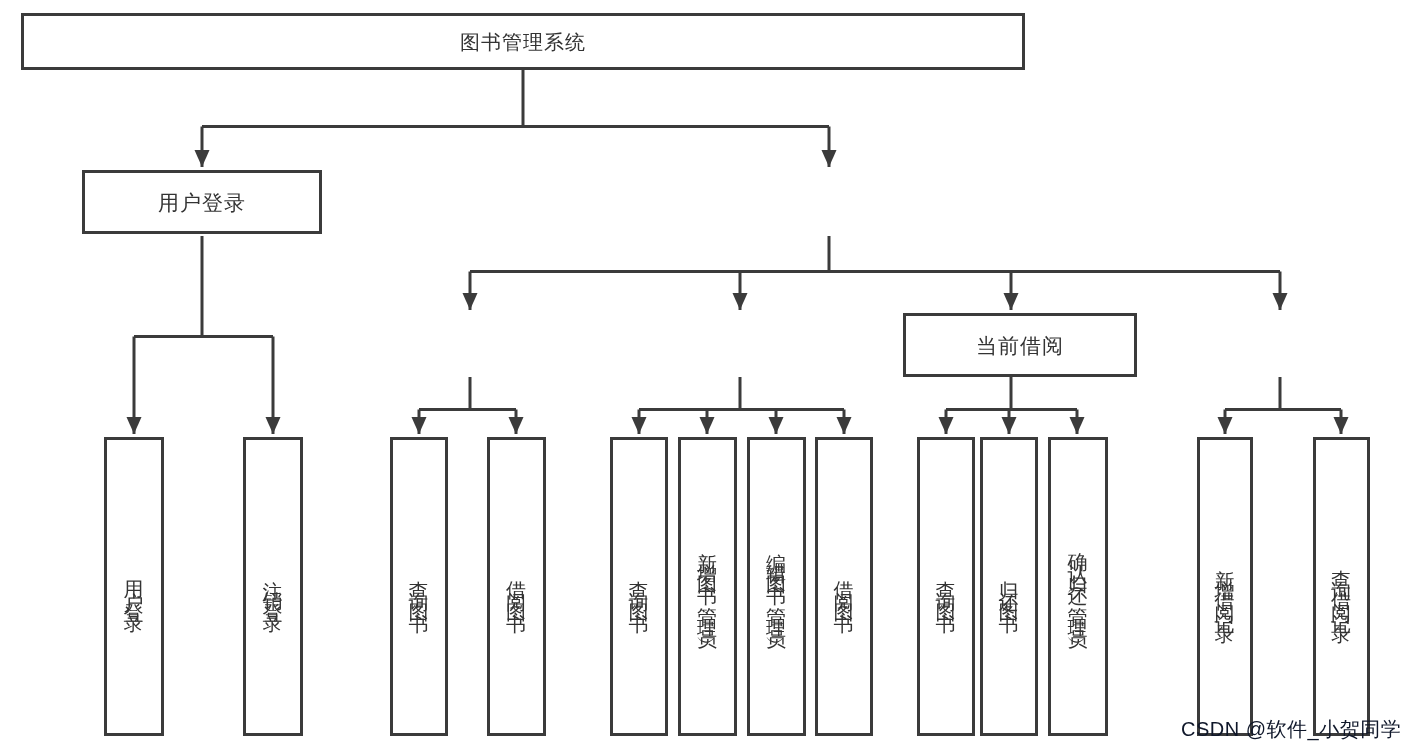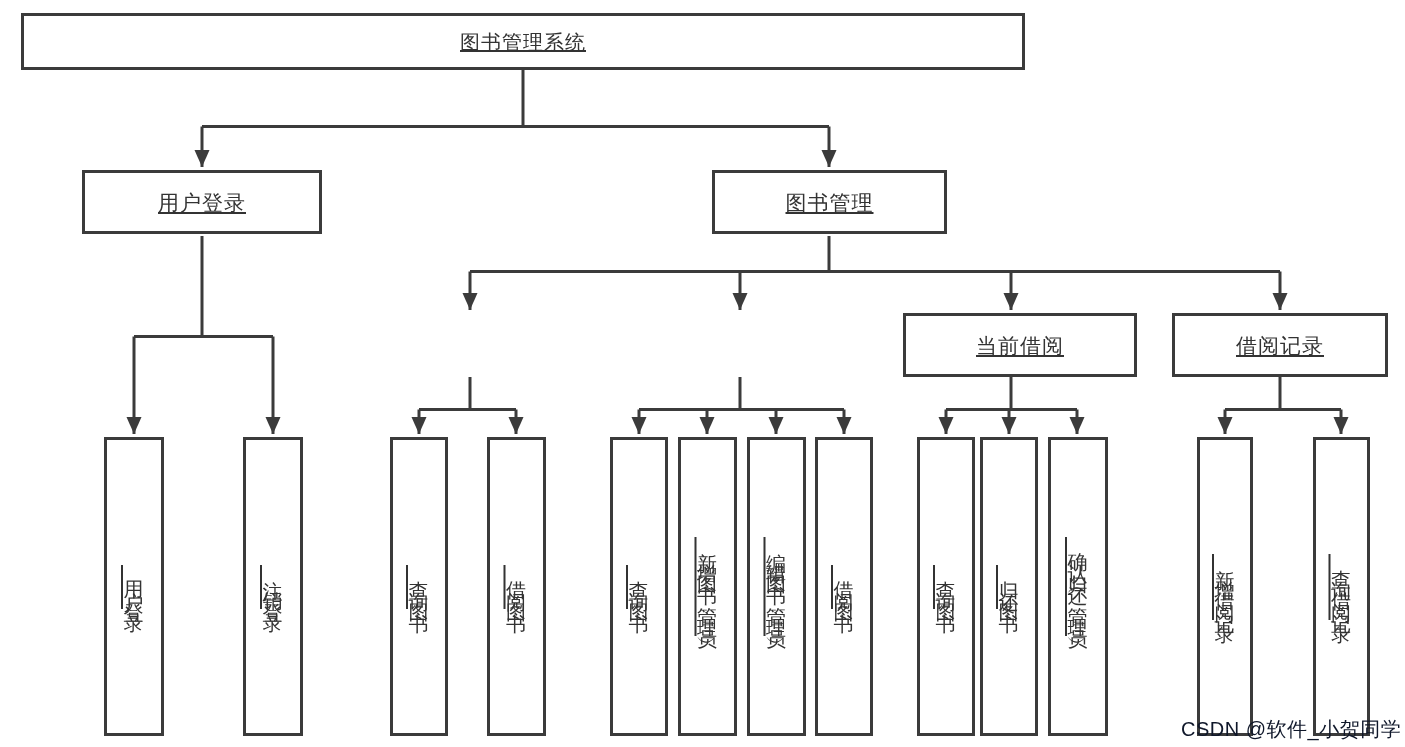--- a/index.html
+++ b/index.html
@@ -14,21 +14,20 @@
   svg.connectors { position: absolute; left: 0; top: 0; z-index: 1; }
   .node {
     position: absolute;
     border: 3px solid #3b3b3b;
     background: #ffffff;
     display: flex; align-items: center; justify-content: center;
     color: #333333;
     z-index: 2;
     text-align: center;
     line-height: 1;
-    text-decoration: underline;
   }
   .node.h { font-size: 21px; letter-spacing: 1px; white-space: nowrap; }
   .node.root { font-size: 20px; }
   .node.v {
     writing-mode: vertical-lr;
     font-size: 20px;
     letter-spacing: 11px;
     top: 437px; height: 299px;
   }
   .watermark {
@@ -92,24 +91,22 @@
       <path d="M1280,377 V409.5"></path>
       <path d="M1225,409.5 H1341"></path>
       <path d="M1225,409.5 V434" marker-end="url(#ah)"></path>
       <path d="M1341,409.5 V434" marker-end="url(#ah)"></path>
     </g>
   </svg>
 
   <div class="node h root" style="left:21px; top:13px; width:1004px; height:57px;">图书管理系统</div>
 
   <div class="node h" style="left:82px; top:170px; width:240px; height:64px;">用户登录</div>
-  <div class="node h" style="left:712px; top:170px; width:235px; height:64px;">图书管理</div>
 
   <div class="node h" style="left:903px; top:313px; width:234px; height:64px;">当前借阅</div>
-  <div class="node h" style="left:1172px; top:313px; width:216px; height:64px;">借阅记录</div>
 
   <div class="node v" style="left:104px; width:60px;">用户登录</div>
   <div class="node v" style="left:243px; width:60px;">注销登录</div>
 
   <div class="node v" style="left:390px; width:58px;">查询图书</div>
   <div class="node v" style="left:487px; width:59px;">借阅图书</div>
 
   <div class="node v" style="left:610px; width:58px;">查询图书</div>
   <div class="node v" style="left:678px; width:59px;">新增图书（管理员）</div>
   <div class="node v" style="left:747px; width:59px;">编辑图书（管理员）</div>

